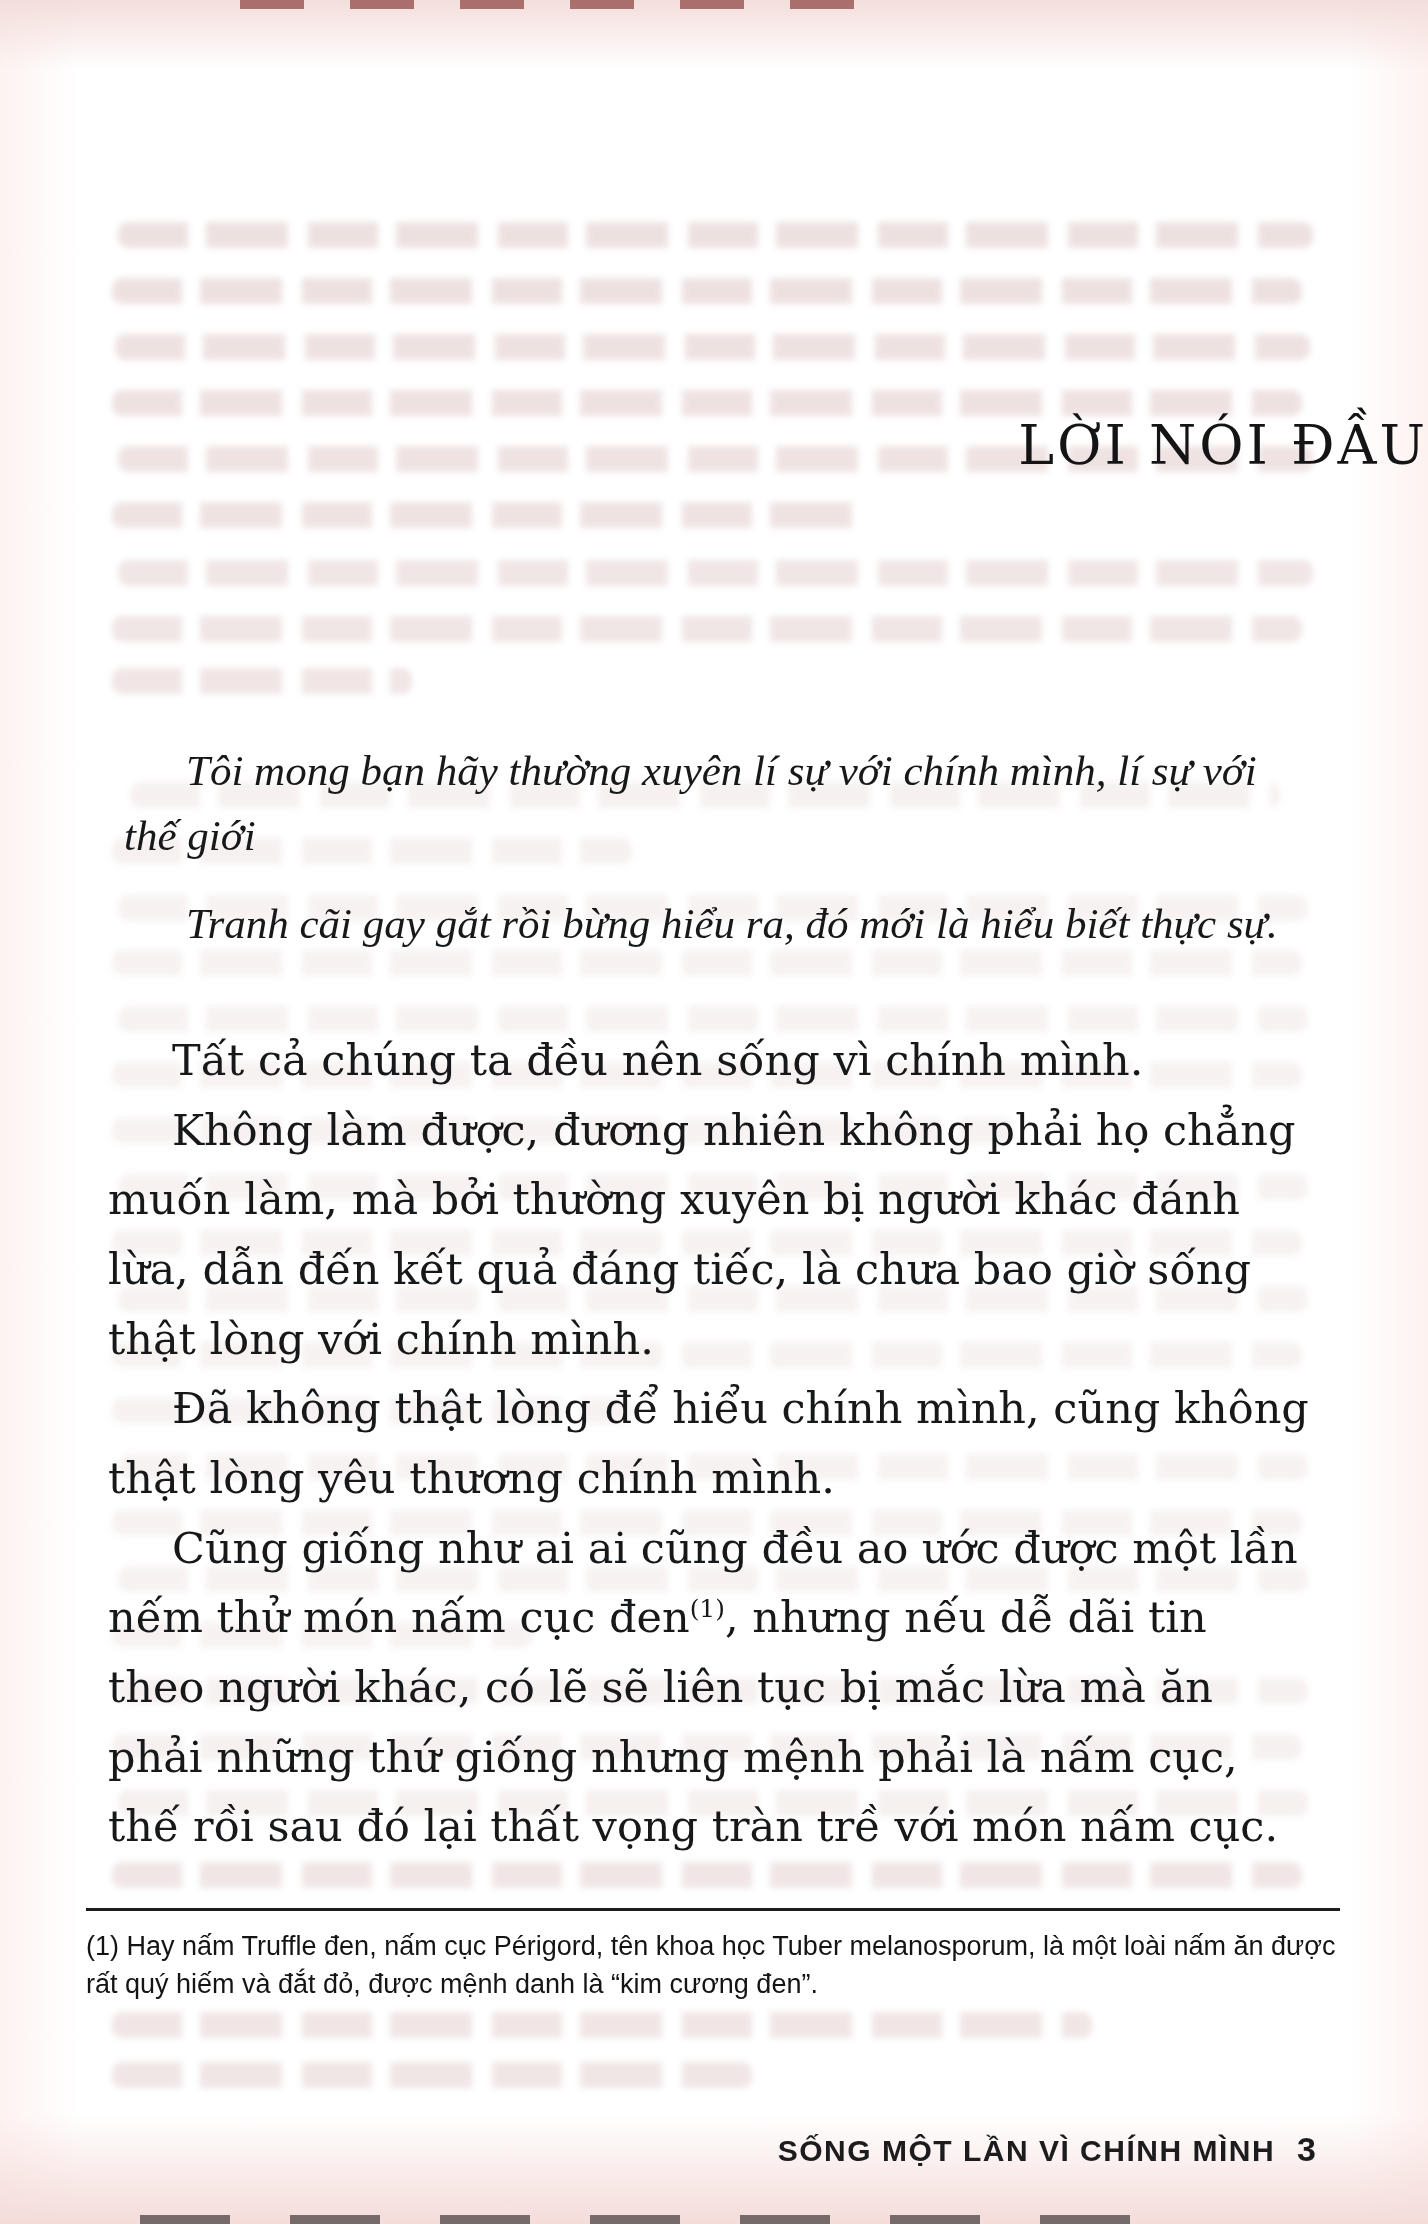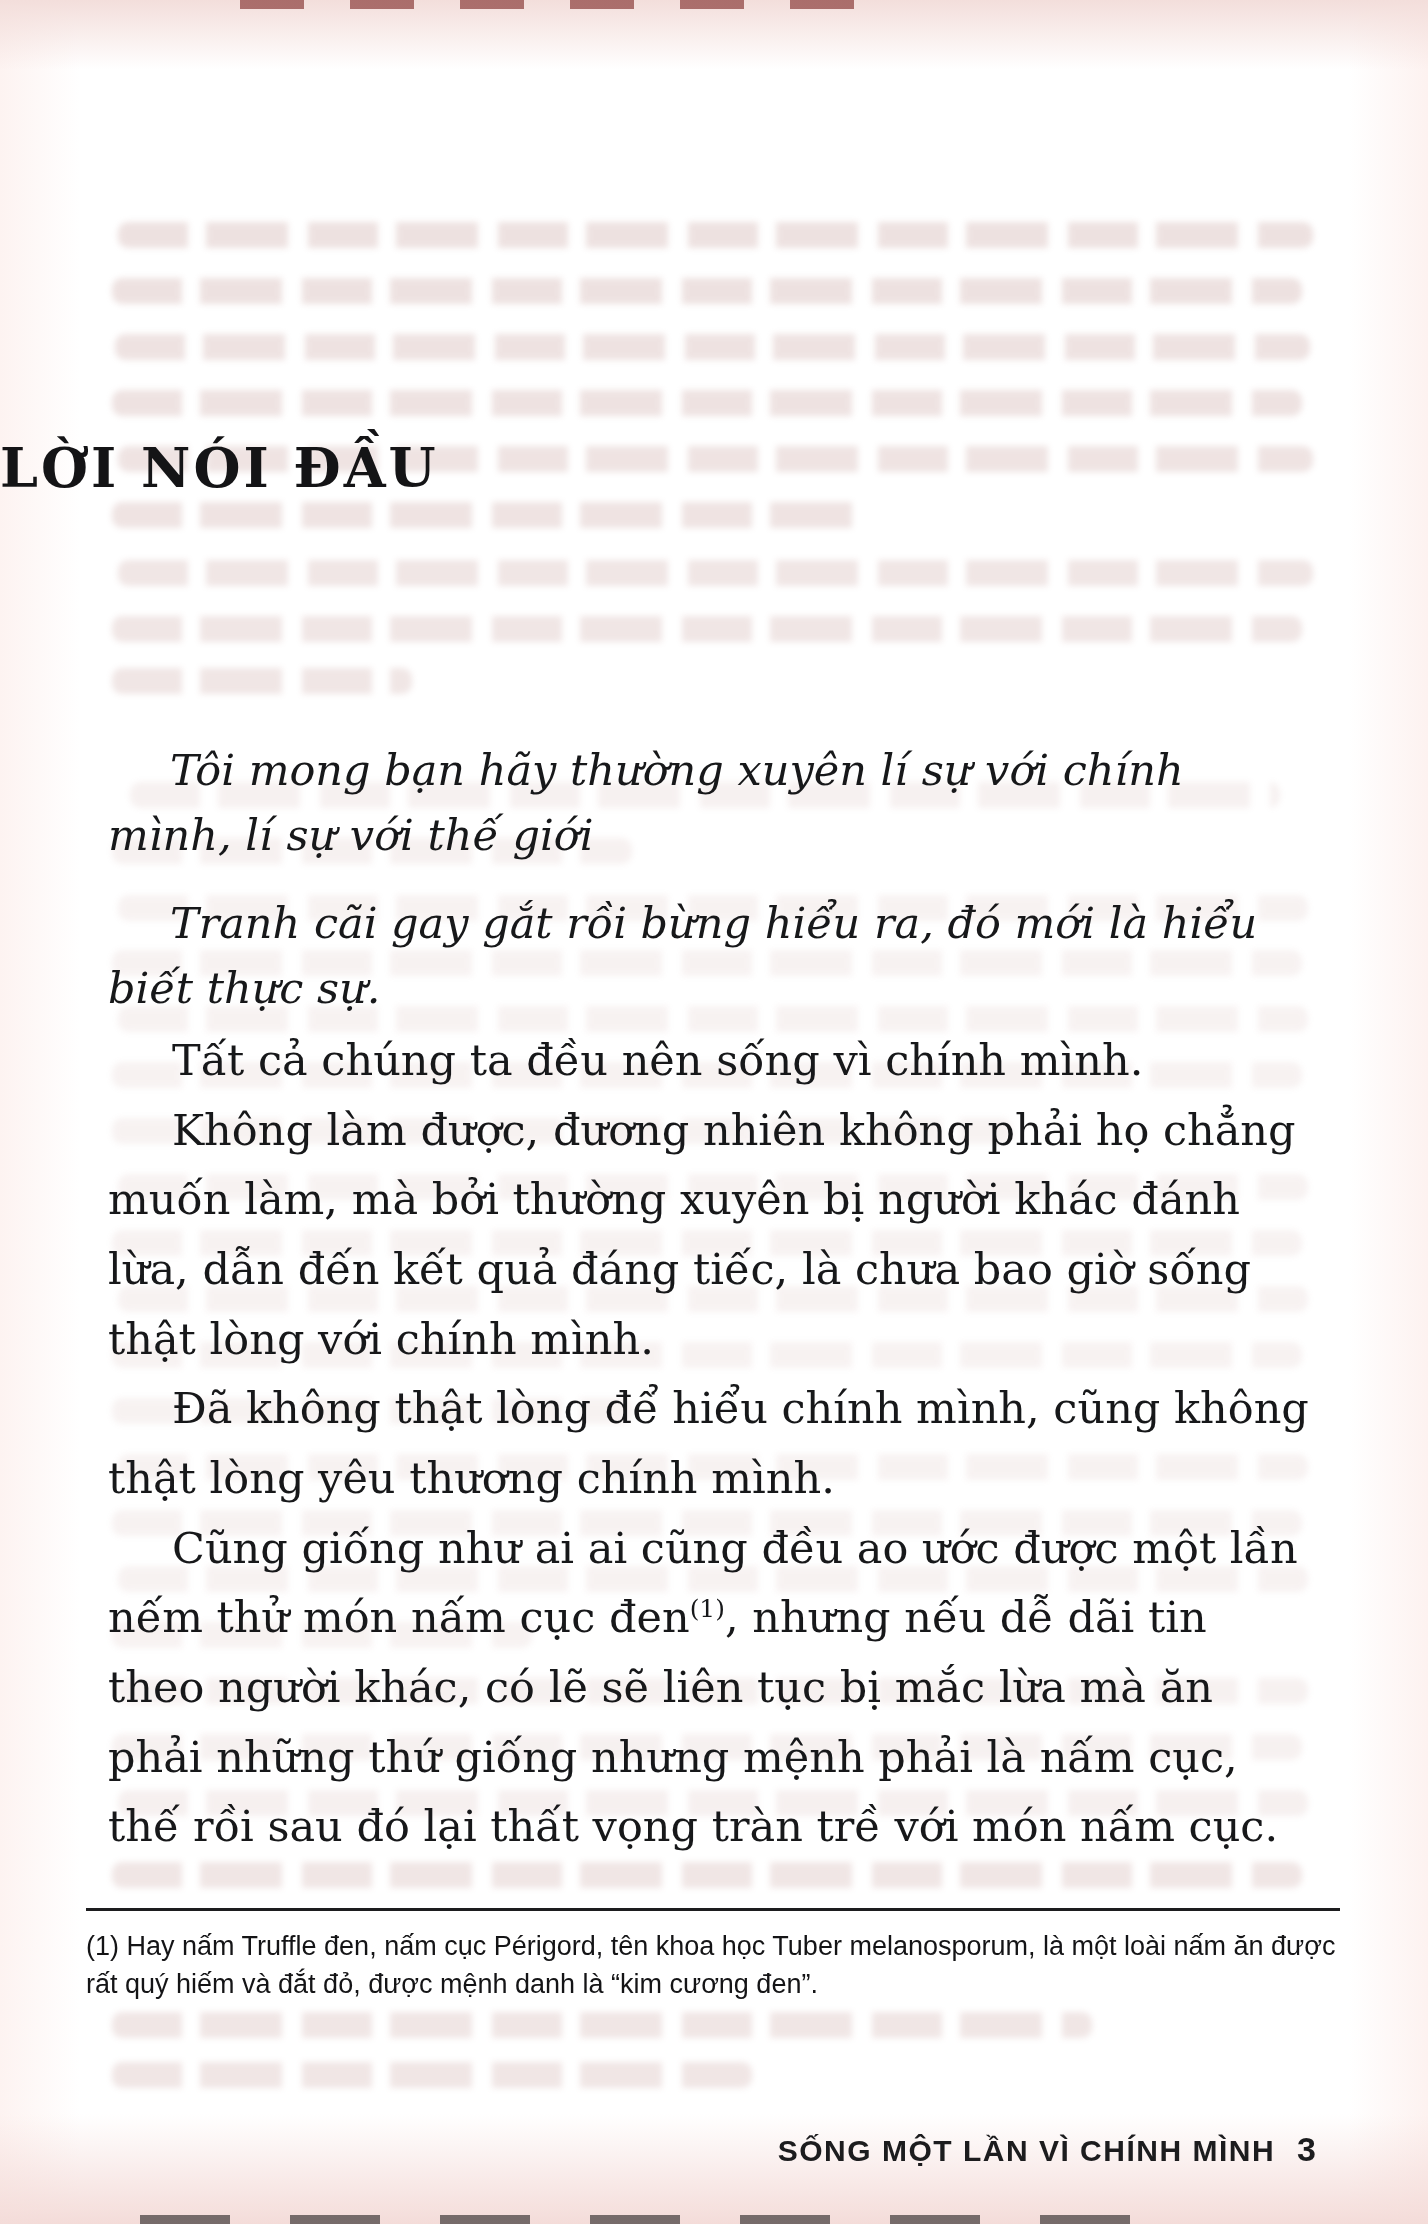--- a/index.html
+++ b/index.html
@@ -50,42 +50,43 @@
     background: repeating-linear-gradient(90deg,
       rgba(64,58,58,.7) 0 90px, rgba(64,58,58,0) 90px 150px);
     z-index: 3;
   }
   .content {
     position: relative;
     z-index: 2;
   }
   .chapter-title {
     position: absolute;
-    top: 436px;
+    top: 414px;
     left: 0;
     width: 100%;
-    text-align: left;
+    text-align: right;
     font-size: 54px;
-    font-weight: 700;
+    font-weight: 400;
     letter-spacing: 3px;
     color: #141416;
   }
   .epigraph {
     position: absolute;
     top: 738px;
     left: 108px;
     width: 1204px;
     font-style: italic;
     font-size: 43px;
     line-height: 1.52;
     color: #17181a;
   }
   .epigraph p {
-    margin: 0 0 22px 0;
+    margin: 0 0 22px 16px;
     text-indent: 62px;
+    font-family: Liberation Serif, serif;
   }
   .body-text {
     position: absolute;
     top: 1026px;
     left: 108px;
     width: 1204px;
     font-size: 43px;
     line-height: 1.62;
   }
   .body-text p {

